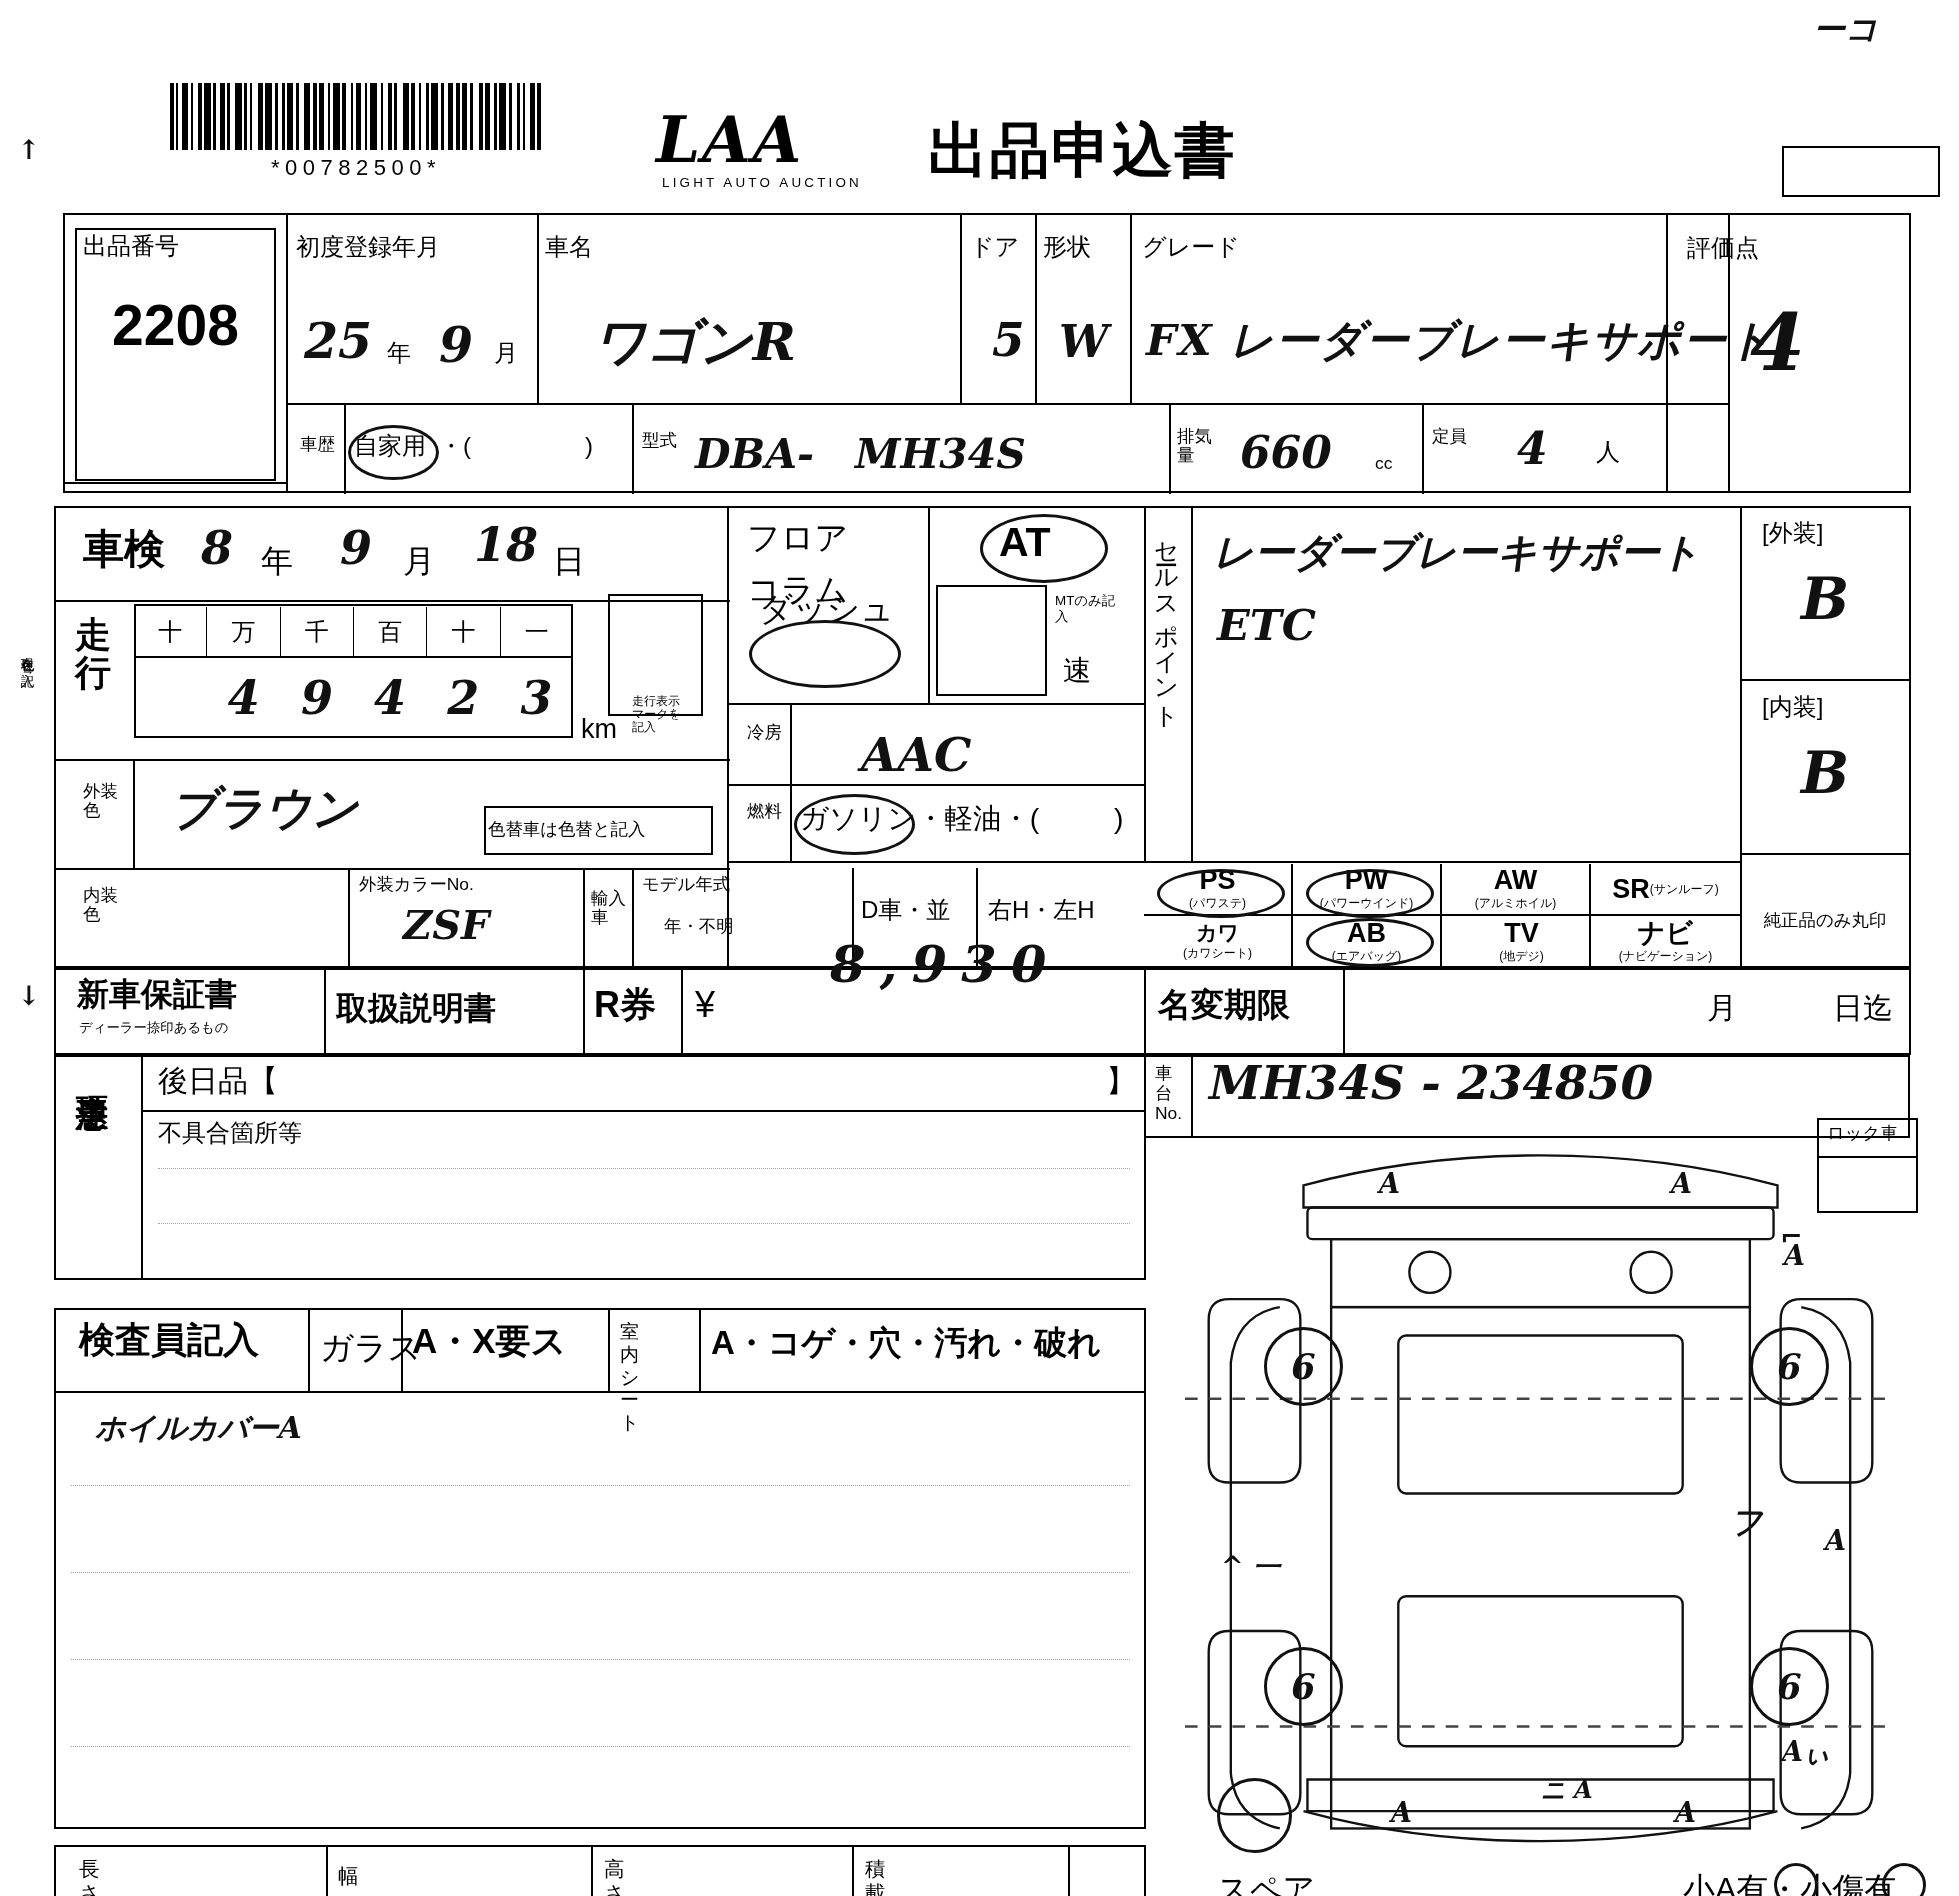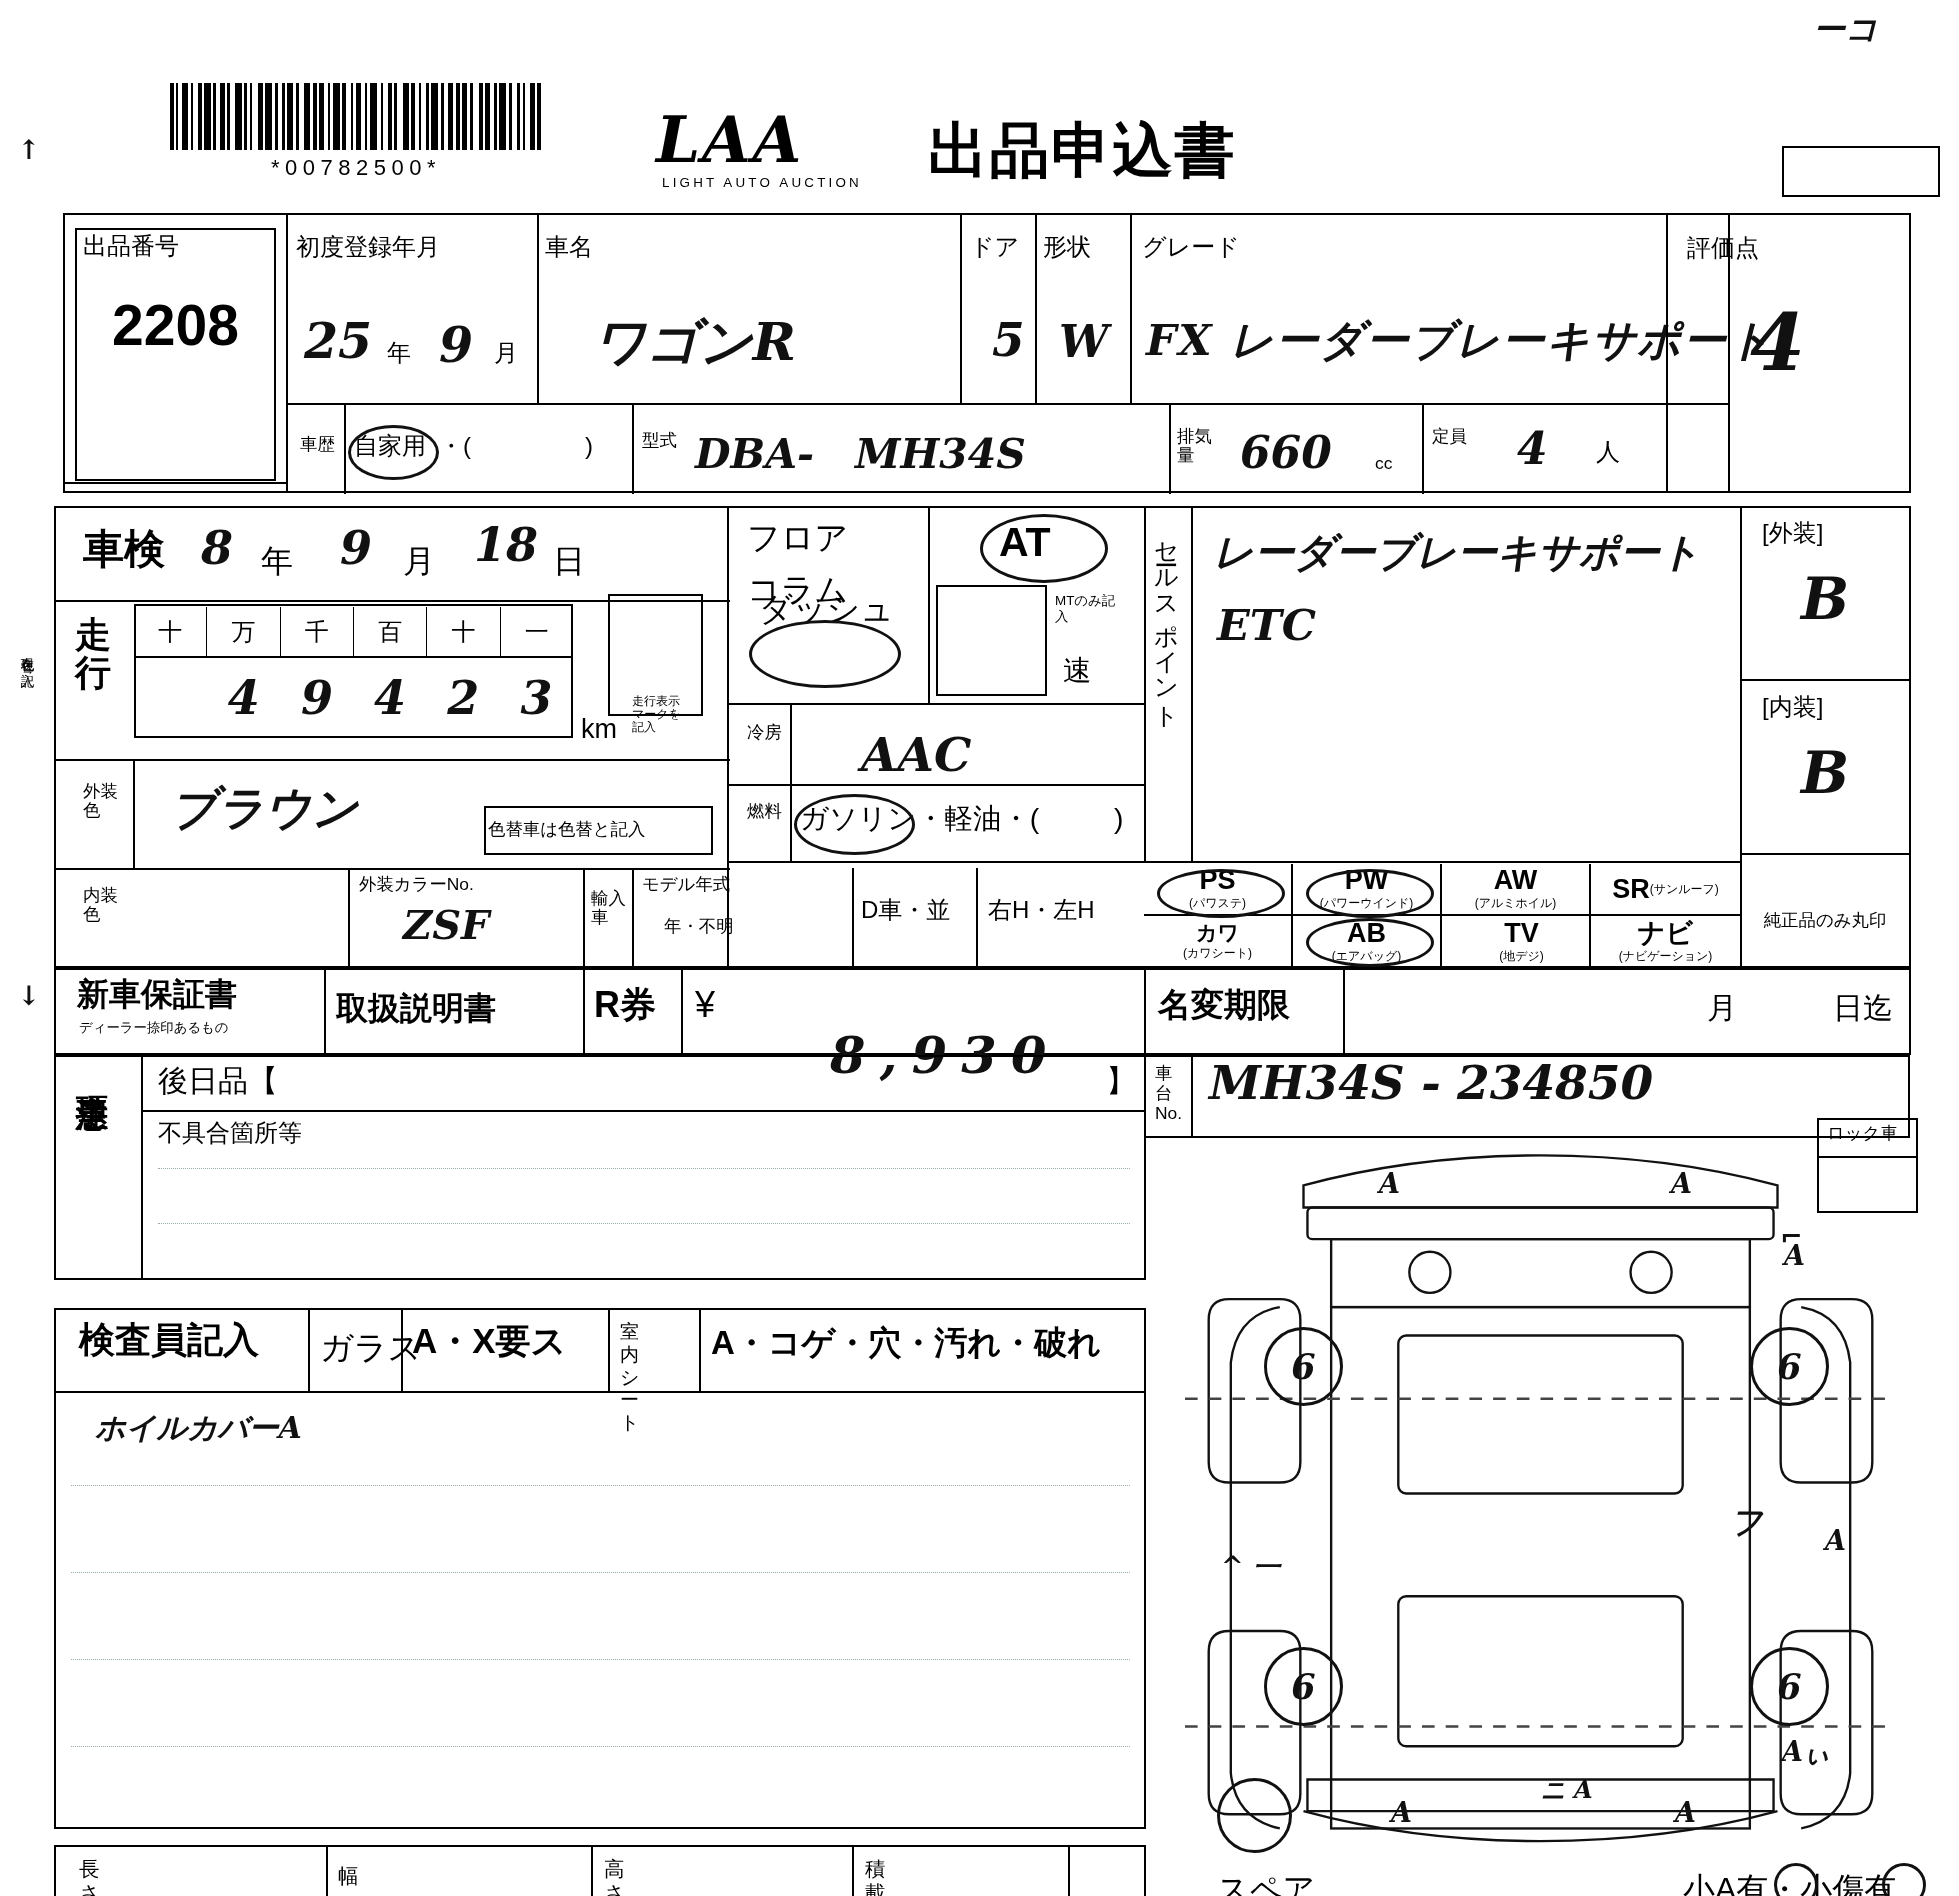--- a/index.html
+++ b/index.html
@@ -326,21 +326,21 @@
 
   <div class="bx" style="left:54px;top:968px;width:1857px;height:87px;"></div>
   <div class="abs lbl" style="left:77px;top:978px;font-size:32px;font-weight:700;">新車保証書</div>
   <div class="abs lbl-xs" style="left:79px;top:1021px;">ディーラー捺印あるもの</div>
   <div class="line" style="left:324px;top:968px;width:2.4px;height:87px;"></div>
   <div class="abs lbl" style="left:336px;top:992px;font-size:32px;font-weight:700;">取扱説明書</div>
   <div class="line" style="left:583px;top:968px;width:2.4px;height:87px;"></div>
   <div class="abs lbl" style="left:594px;top:986px;font-size:36px;font-weight:700;">R券</div>
   <div class="line" style="left:681px;top:968px;width:2.4px;height:87px;"></div>
   <div class="abs lbl" style="left:695px;top:986px;font-size:36px;">¥</div>
-  <div class="abs hand" style="left:830px;top:1025px;font-size:51px;letter-spacing:14.2px;">8,930</div>
+  <div class="abs hand" style="left:830px;top:934px;font-size:51px;letter-spacing:14.2px;">8,930</div>
   <div class="line" style="left:1144px;top:968px;width:2.4px;height:87px;"></div>
   <div class="abs lbl" style="left:1158px;top:988px;font-size:33px;font-weight:700;">名変期限</div>
   <div class="line" style="left:1343px;top:968px;width:2.4px;height:87px;"></div>
   <div class="abs lbl" style="left:1707px;top:992px;font-size:30px;">月</div>
   <div class="abs lbl" style="left:1833px;top:992px;font-size:30px;">日迄</div>
 
   <div class="bx" style="left:1144px;top:1055px;width:766px;height:83px;"></div>
   <div class="abs lbl-xs" style="left:1155px;top:1063px;width:28.4px;line-height:1.15;font-size:17.4px;">車台No.</div>
   <div class="line" style="left:1191px;top:1055px;width:2.4px;height:83px;"></div>
   <div class="abs hand" style="left:1209px;top:1055px;font-size:47px;">MH34S - 234850</div>

